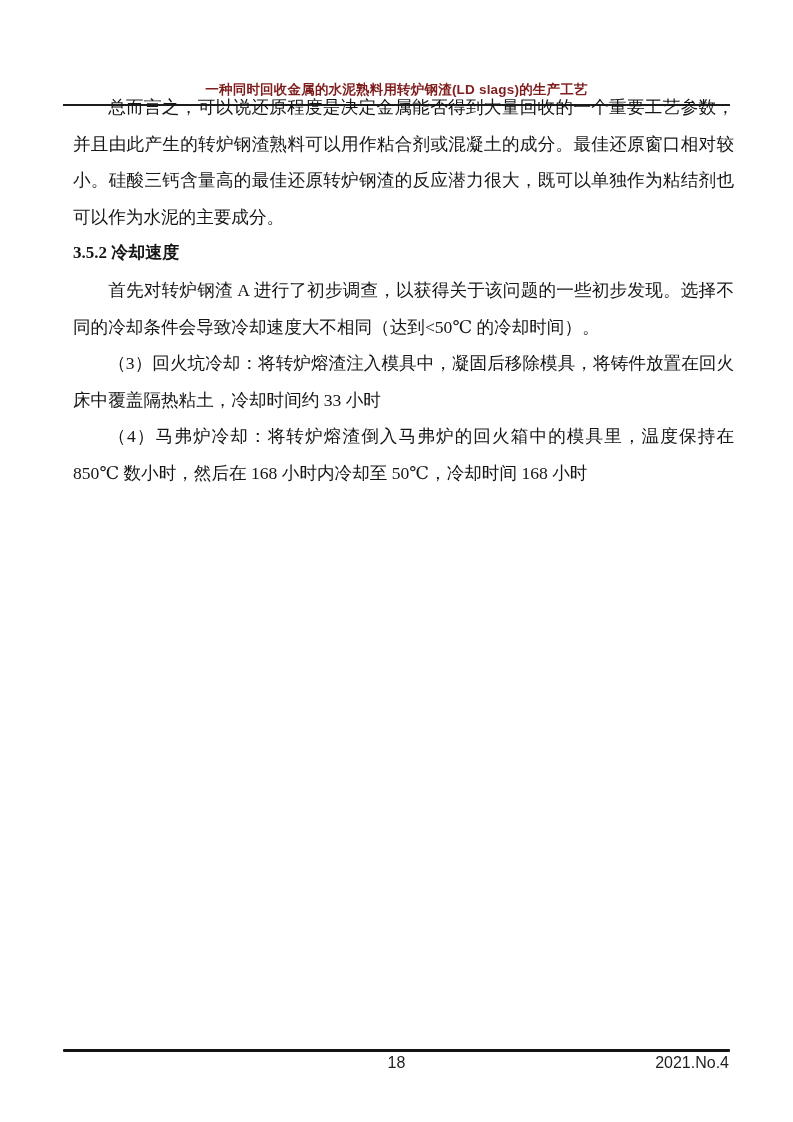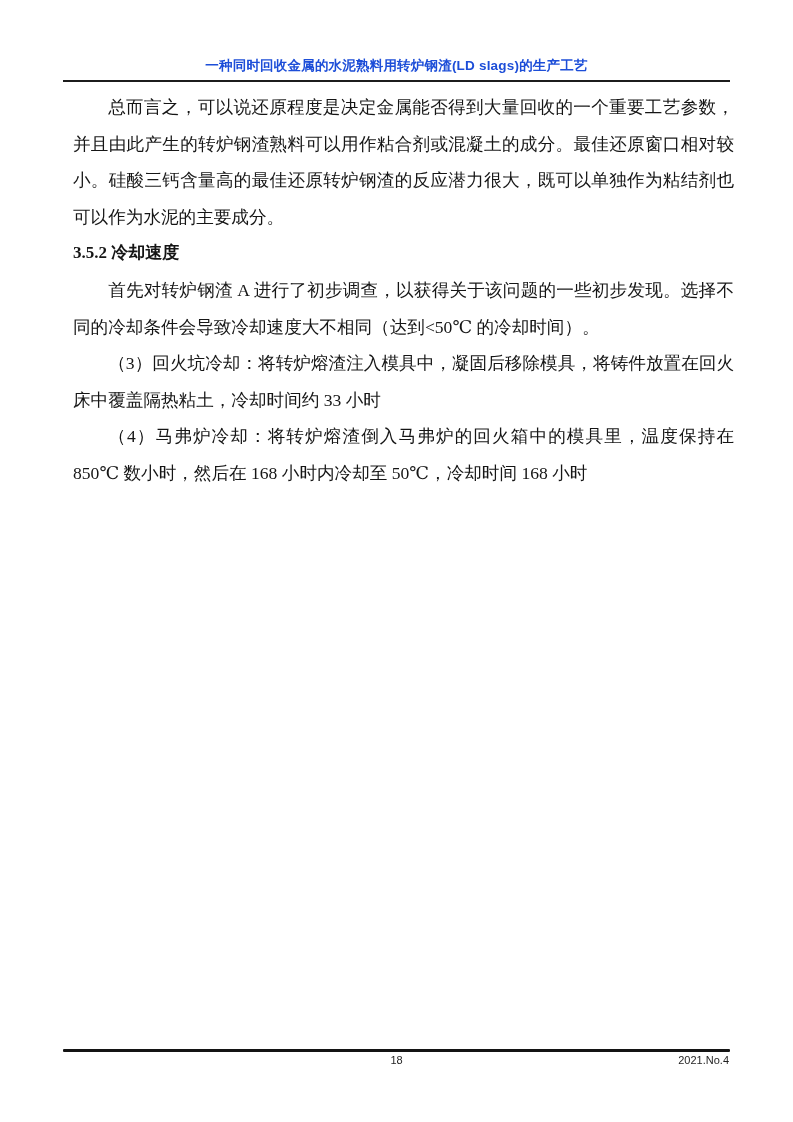--- a/index.html
+++ b/index.html
@@ -17,28 +17,28 @@
   }
 
   
   .running-header {
     position: absolute;
     top: 0;
     left: 63px;
     width: 667px;
   }
   .header-title {
-    padding-top: 57px;
+    padding-top: 81px;
     padding-bottom: 5px;
     text-align: center;
     font-family: "Liberation Sans", "DejaVu Sans", sans-serif;
     font-size: 13.5px;
     font-weight: 600;
     letter-spacing: 0.2px;
-    color: #1d4ed8;
+    color: #7f1d1d;
   }
   .header-rule {
     height: 2px;
     background: #1c1c1c;
   }
 
   
   .doc-body {
     position: absolute;
     top: 89px;
@@ -75,21 +75,21 @@
   .footer-rule {
     height: 3px;
     background: #141414;
     border-radius: 1px;
   }
   .footer-row {
     position: relative;
     margin-top: 2px;
     height: 16px;
     font-family: "Liberation Sans", "DejaVu Sans", sans-serif;
-    font-size: 11px;
+    font-size: 16px;
     color: #1f1f1f;
   }
   .page-number {
     position: absolute;
     left: 0;
     right: 0;
     text-align: center;
   }
   .issue {
     position: absolute;

